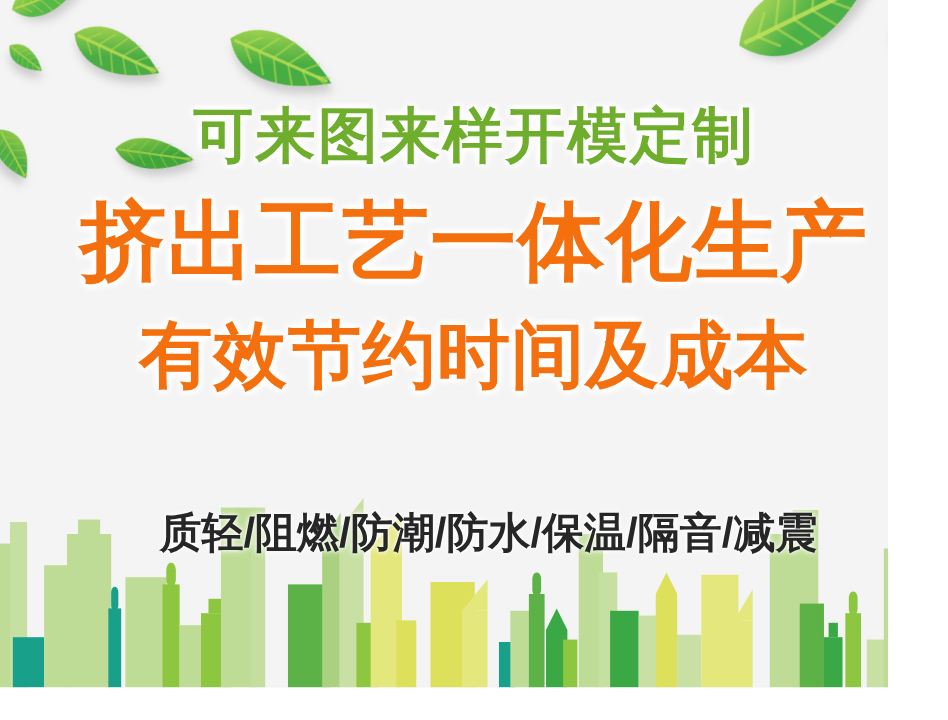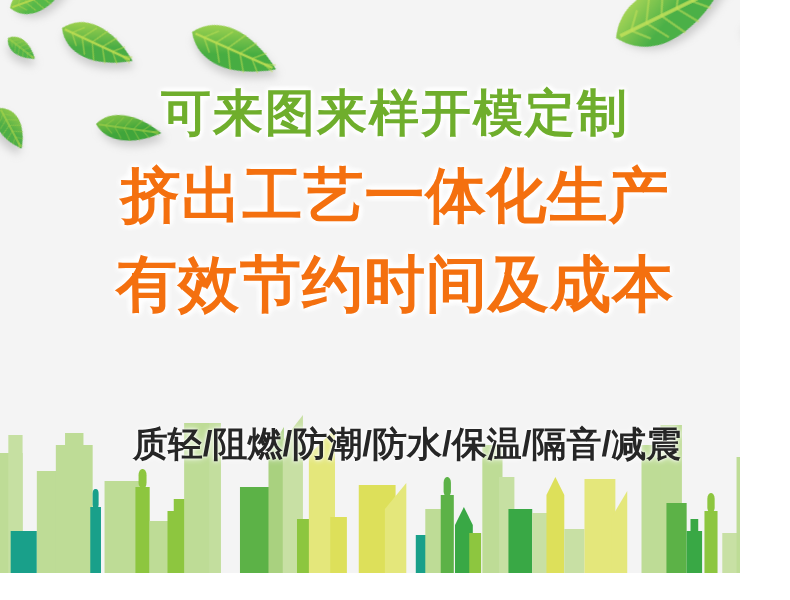--- a/index.html
+++ b/index.html
@@ -311,21 +311,21 @@
           <path d="M 38.57142857142857 0 L 45.051428571428566 -6.59304331557769" stroke="#9FD048" stroke-opacity="0.55" stroke-width="0.99" fill="none"></path>
           <path d="M 38.57142857142857 0 L 45.051428571428566 6.59304331557769" stroke="#9FD048" stroke-opacity="0.55" stroke-width="0.99" fill="none"></path>
           <path d="M 46.285714285714285 0 L 52.76571428571428 -2.220333641299608" stroke="#9FD048" stroke-opacity="0.55" stroke-width="0.99" fill="none"></path>
           <path d="M 46.285714285714285 0 L 52.76571428571428 2.220333641299608" stroke="#9FD048" stroke-opacity="0.55" stroke-width="0.99" fill="none"></path>
         </g>
       </g>
   </svg>
 
   <div id="headline-block">
     <span class="headline" id="headline-primary" style="color: rgb(111, 174, 44); font-size: 50px;">可来图来样开模定制</span>
-    <span class="headline" id="headline-secondary" style="color: rgb(244, 112, 15); font-size: 60px;">挤出工艺一体化生产</span>
+    <span class="headline" id="headline-secondary" style="color: rgb(244, 112, 15); font-size: 72px;">挤出工艺一体化生产</span>
     <span class="headline" id="headline-tertiary" style="color: rgb(244, 112, 15); font-size: 61px;">有效节约时间及成本</span>
   </div>
 
   <div id="subtitle-row">
     <span id="subtitle-text" style="color: rgb(38, 38, 38); font-size: 35px;">质轻/阻燃/防潮/防水/保温/隔音/减震</span>
   </div>
 
   <svg id="skyline" viewBox="0 0 1330 160" preserveAspectRatio="none">
     <g id="skyline-group">
         <g>

